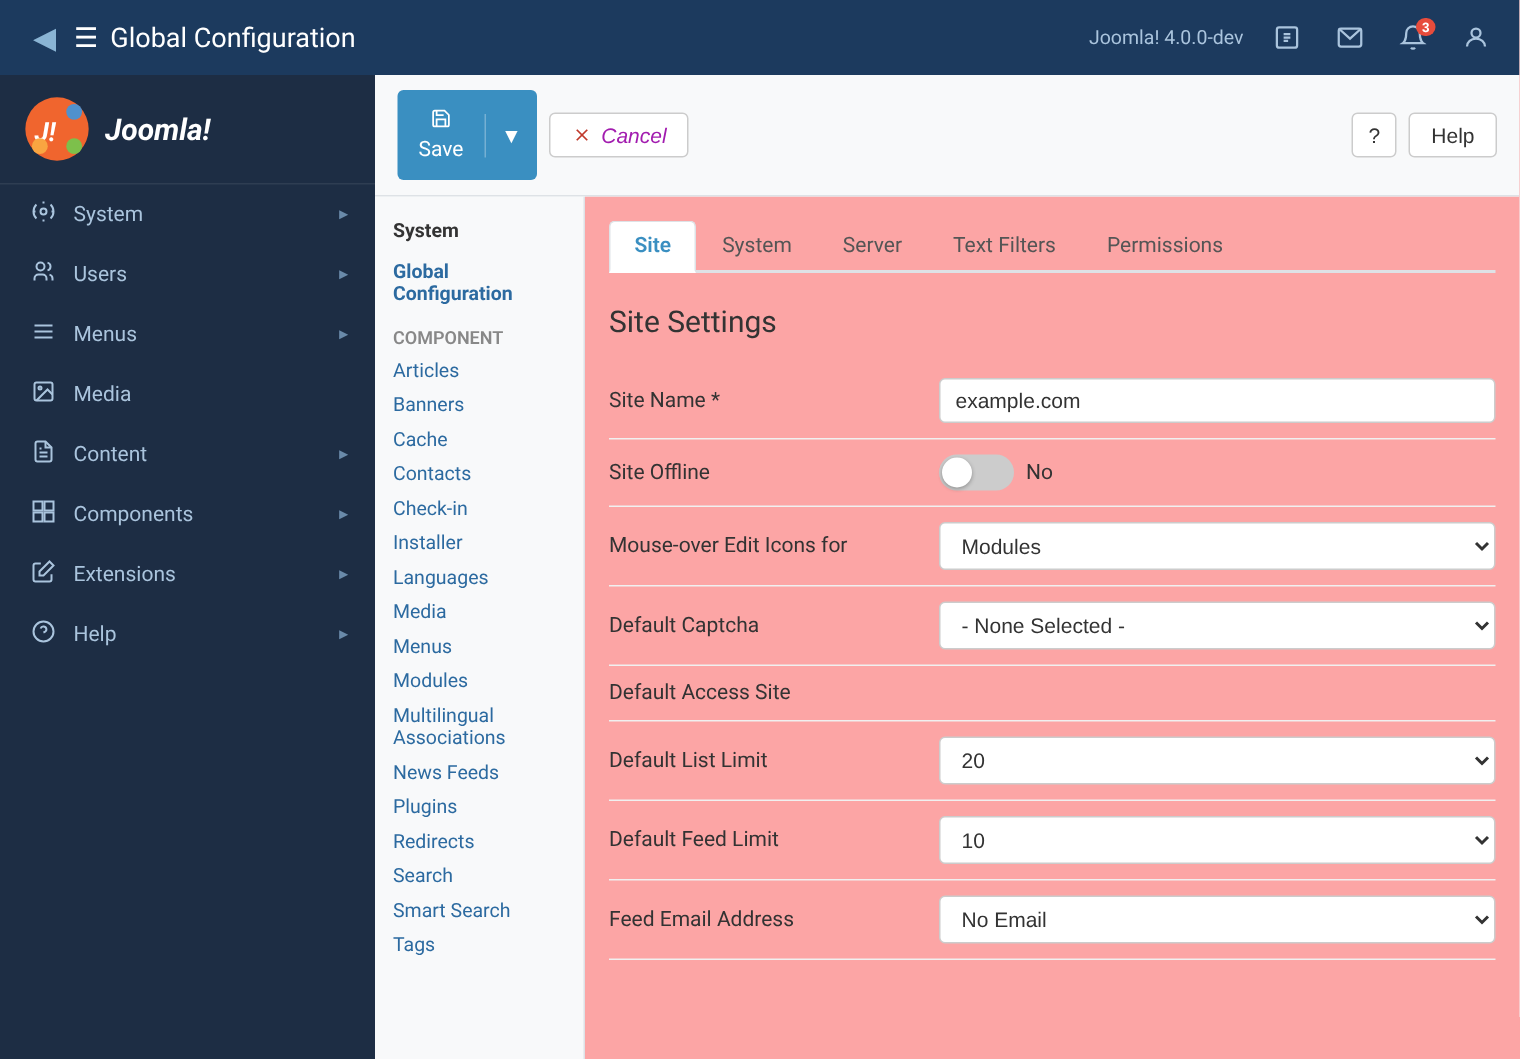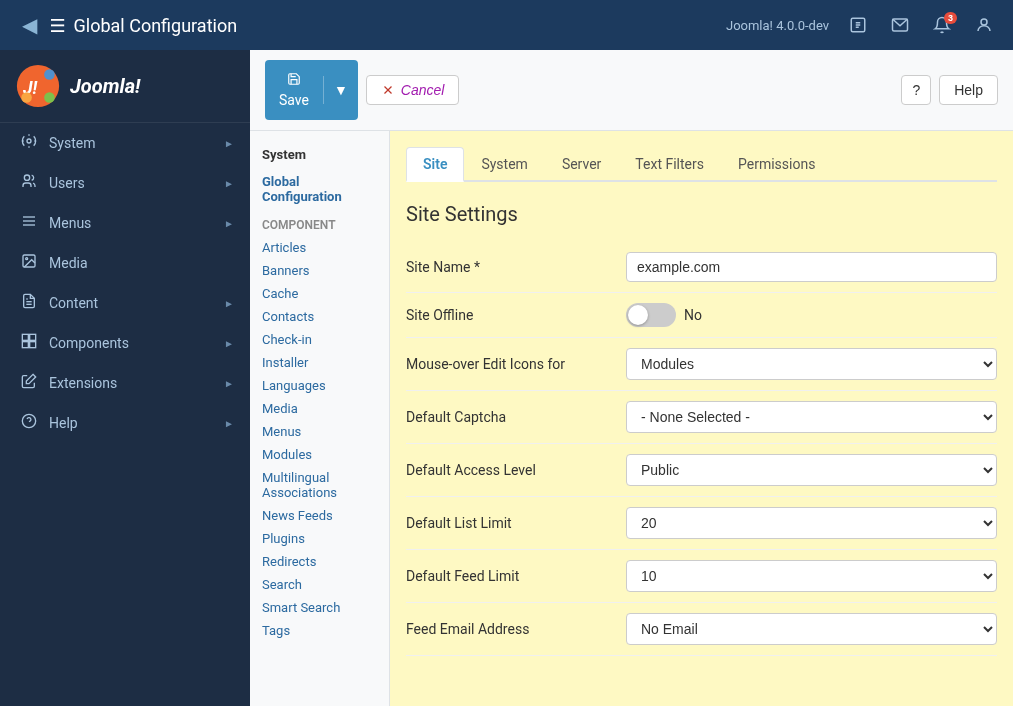--- a/index.html
+++ b/index.html
@@ -227,21 +227,21 @@
       font-size: 13px;
       font-weight: 700;
       color: #333;
     }
 
     
     .main-panel {
       flex: 1;
       overflow-y: auto;
       padding: 16px;
-      background: #fef9c3;
+      background: #fca5a5;
     }
 
     
     .tabs {
       display: flex;
       border-bottom: 2px solid #dee2e6;
       margin-bottom: 20px;
     }
     .tab {
       padding: 8px 16px;
@@ -599,28 +599,21 @@
           <div class="form-label">Default Captcha</div>
           <div class="form-control-area">
             <select class="form-select">
               <option>- None Selected -</option>
               <option>ReCaptcha</option>
             </select>
           </div>
         </div>
 
         <div class="form-row">
-          <div class="form-label">Default Access Level</div>
-          <div class="form-control-area">
-            <select class="form-select">
-              <option>Public</option>
-              <option>Registered</option>
-              <option>Special</option>
-            </select>
-          </div>
+          <div class="form-label">Default Access Site</div>
         </div>
 
         <div class="form-row">
           <div class="form-label">Default List Limit</div>
           <div class="form-control-area">
             <select class="form-select">
               <option>5</option>
               <option>10</option>
               <option>15</option>
               <option selected="">20</option>

